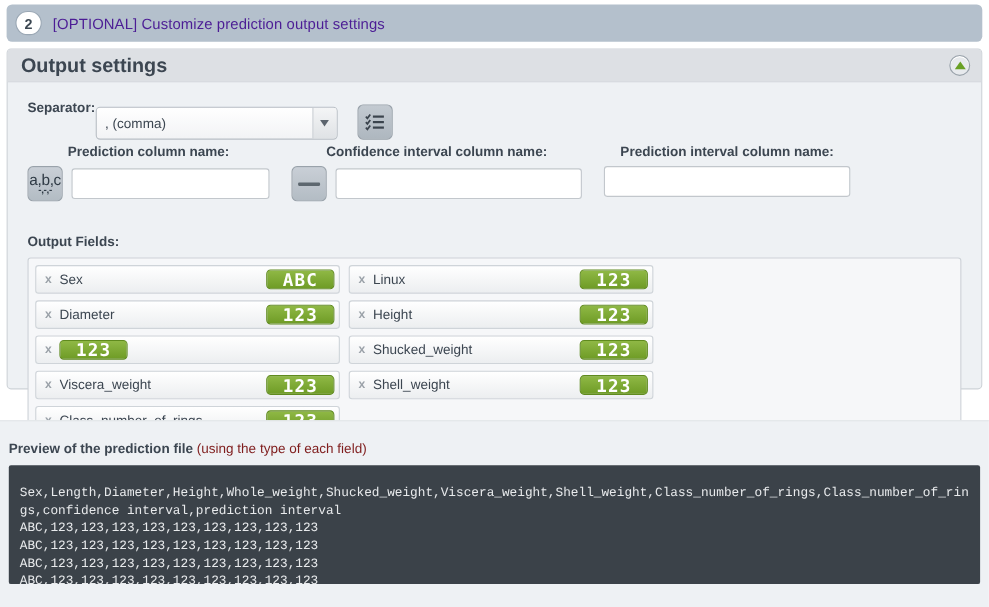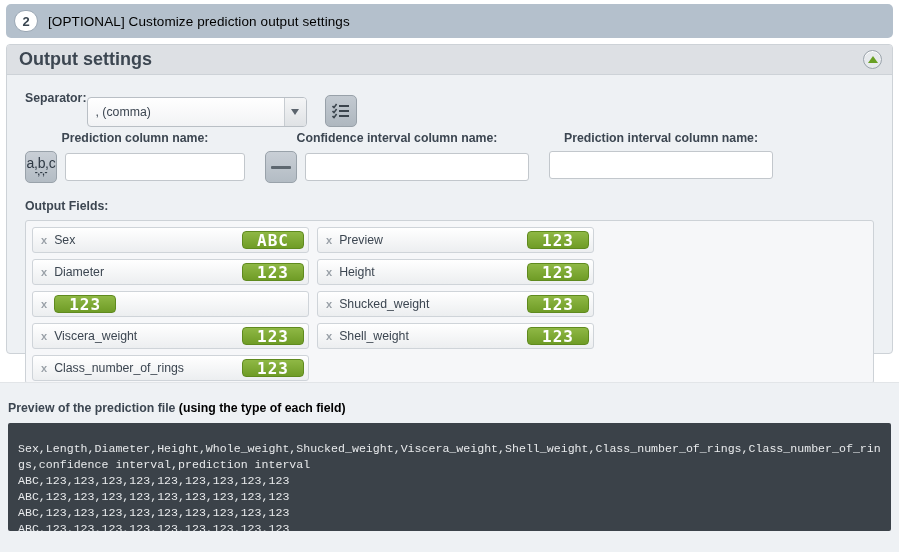--- a/index.html
+++ b/index.html
@@ -21,21 +21,21 @@
     padding-left: 8px;
   }
   .step-badge {
     width: 24px; height: 22px; border-radius: 11px;
     background: #ffffff; border: 1px solid #9aa7b4;
     color: #3a4651; font-size: 13px; font-weight: bold;
     display: flex; align-items: center; justify-content: center;
     flex: 0 0 auto;
   }
   .step-title {
-    margin-left: 10px; color: #000000; font-size: 13.5px;
+    margin-left: 10px; color: #4c1d95; font-size: 13.5px;
     letter-spacing: .1px;
   }
 
   
   .panel {
     position: absolute; left: 6px; top: 44px; width: 887px; height: 310px;
     border: 1px solid #cdd2d7; border-radius: 4px;
     background: #eef1f4;
   }
   .panel-head {
@@ -113,21 +113,21 @@
   .bar-icon div { height: 3px; background: #5d676f; border-radius: 1px; }
   .txt-input {
     height: 28px; border: 1px solid #c2c7cc; border-radius: 3px;
     background: #ffffff;
   }
   .w1 { width: 180px; }
   .w2 { width: 224px; }
   .w3 { width: 224px; }
 
   
-  .of-label { margin-top: 16px; }
+  .of-label { margin-top: 30px; }
   .of-box {
     margin-top: 7px; border: 1px solid #cdd2d7; border-radius: 3px;
     background: #f6f7f9;
     padding: 6px 6px 2px 6px;
     display: flex; flex-wrap: wrap; gap: 6px 8px;
     width: 849px;
   }
   .chip {
     width: 277px; height: 26px;
     border: 1px solid #cfd4d9; border-radius: 3px;
@@ -153,21 +153,21 @@
   
   .preview {
     position: absolute; left: 0px; top: 382px; width: 899px; height: 170px;
     background: #eef1f4;
     border-top: 1px solid #e2e5e8;
   }
   .preview-title {
     padding: 18px 0 0 8px; font-size: 12.3px; color: #3c4651;
   }
   .preview-title b { font-weight: bold; }
-  .preview-title span { color: #000000; font-weight: bold; }
+  .preview-title span { color: #7f1d1d; font-weight: normal; }
   .code {
     margin: 8px 8px 0 8px; height: 108px;
     background: #3b4249; border-radius: 2px;
     color: #e8eaec;
     font-family: Liberation Mono, monospace;
     font-size: 11.6px; line-height: 16px;
     padding: 18px 10px; overflow: hidden;
     white-space: pre-wrap; word-break: break-all;
   }
 </style>
@@ -249,21 +249,21 @@
 
       <span class="lbl of-label">Output Fields:</span>
       <div class="of-box" id="fields-box">
           <div class="chip">
             <span class="x">x</span>
             <span class="cname">Sex</span>
             <span class="badge">ABC</span>
           </div>
           <div class="chip">
             <span class="x">x</span>
-            <span class="cname">Preview</span>
+            <span class="cname">Linux</span>
             <span class="badge">123</span>
           </div>
           <div class="chip">
             <span class="x">x</span>
             <span class="cname">Diameter</span>
             <span class="badge">123</span>
           </div>
           <div class="chip">
             <span class="x">x</span>
             <span class="cname">Height</span>

